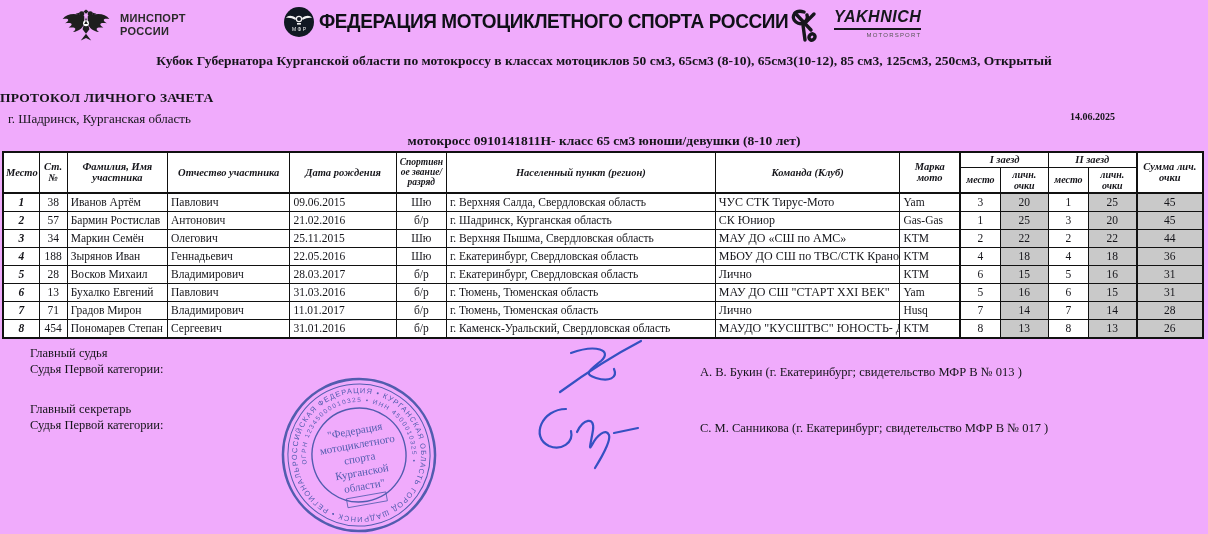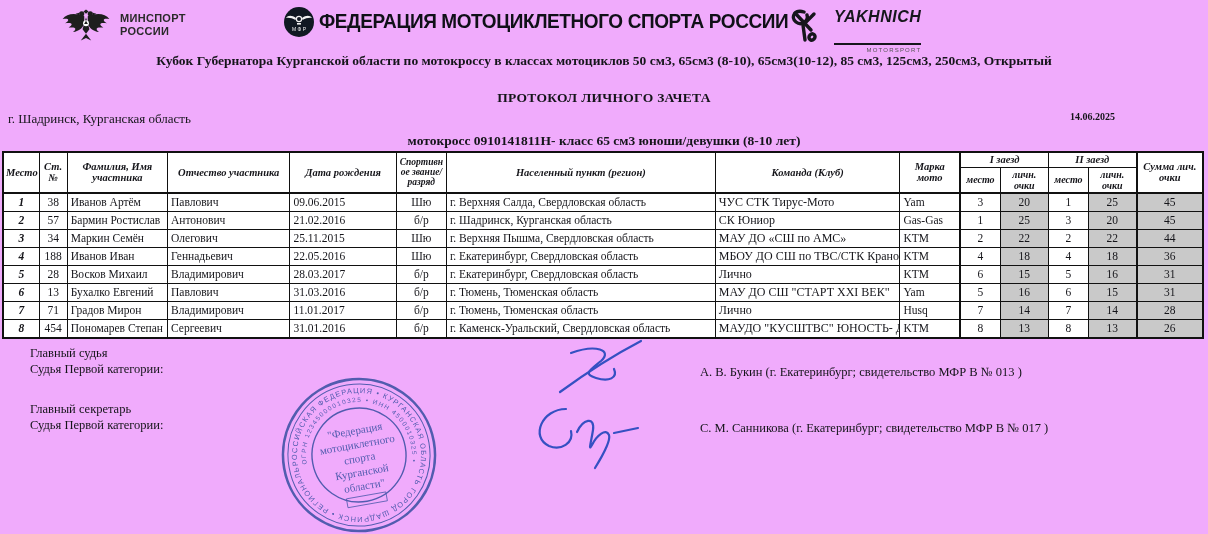--- a/index.html
+++ b/index.html
@@ -9,27 +9,27 @@
   
   .logo-minsport{position:absolute;left:60px;top:4px;display:flex;align-items:center;gap:8px;}
   .minsport-text{font-family:"Liberation Sans",sans-serif;font-weight:bold;font-size:11px;
                  line-height:1.15;color:#2a2a2a;letter-spacing:.3px;}
   .logo-fmr{position:absolute;left:283px;top:6px;display:flex;align-items:center;gap:4px;}
   .fmr-title{font-family:"Liberation Sans",sans-serif;font-weight:800;font-size:19px;
              letter-spacing:-0.4px;color:#101018;white-space:nowrap;transform:scaleY(1.08);}
   .logo-yakhnich{position:absolute;left:788px;top:8px;display:flex;align-items:flex-start;gap:6px;}
   .yak-text{display:flex;flex-direction:column;align-items:flex-end;}
   .yak-brand{font-family:"Liberation Sans",sans-serif;font-weight:900;font-style:italic;
-             font-size:16px;color:#16161c;letter-spacing:.5px;border-bottom:2px solid #16161c;padding-bottom:17px;}
+             font-size:16px;color:#16161c;letter-spacing:.5px;border-bottom:2px solid #16161c;padding-bottom:2px;}
   .yak-sub{font-family:"Liberation Sans",sans-serif;font-size:6px;color:#555;letter-spacing:1.2px;margin-top:2px;}
 
   
   .event-title{position:absolute;left:0;top:53px;width:100%;text-align:center;
                font-weight:bold;font-size:13.5px;}
-  .protocol-title{position:absolute;left:0;top:90px;width:100%;text-align:center;
+  .protocol-title{position:absolute;left:0;top:90px;width:100%;
                   font-weight:bold;font-size:13.5px;letter-spacing:.3px;}
   .location{position:absolute;left:8px;top:111px;font-size:13px;}
   .doc-date{position:absolute;left:1070px;top:111px;font-size:10px;font-weight:bold;}
   .race-title{position:absolute;left:0;top:133px;width:100%;text-align:center;
               font-weight:bold;font-size:13.5px;}
 
   
   table.results{position:absolute;left:2px;top:151px;width:1202px;border-collapse:collapse;
                 table-layout:fixed;background:#fff;}
   table.results th,table.results td{border:1px solid #111;overflow:hidden;}
@@ -203,21 +203,21 @@
           <td class="c8">KTM</td>
           <td class="c9 bl2">2</td>
           <td class="c10 shaded">22</td>
           <td class="c11">2</td>
           <td class="c12 shaded">22</td>
           <td class="c13 shaded bl2">44</td>
         </tr>
         <tr>
           <td class="c0">4</td>
           <td class="c1">188</td>
-          <td class="c2">Иванов Иван</td>
+          <td class="c2">Зырянов Иван</td>
           <td class="c3">Геннадьевич</td>
           <td class="c4">22.05.2016</td>
           <td class="c5">Шю</td>
           <td class="c6">г. Екатеринбург, Свердловская область</td>
           <td class="c7">МБОУ ДО СШ по ТВС/СТК Кранофф ДОСААФ</td>
           <td class="c8">KTM</td>
           <td class="c9 bl2">4</td>
           <td class="c10 shaded">18</td>
           <td class="c11">4</td>
           <td class="c12 shaded">18</td>

